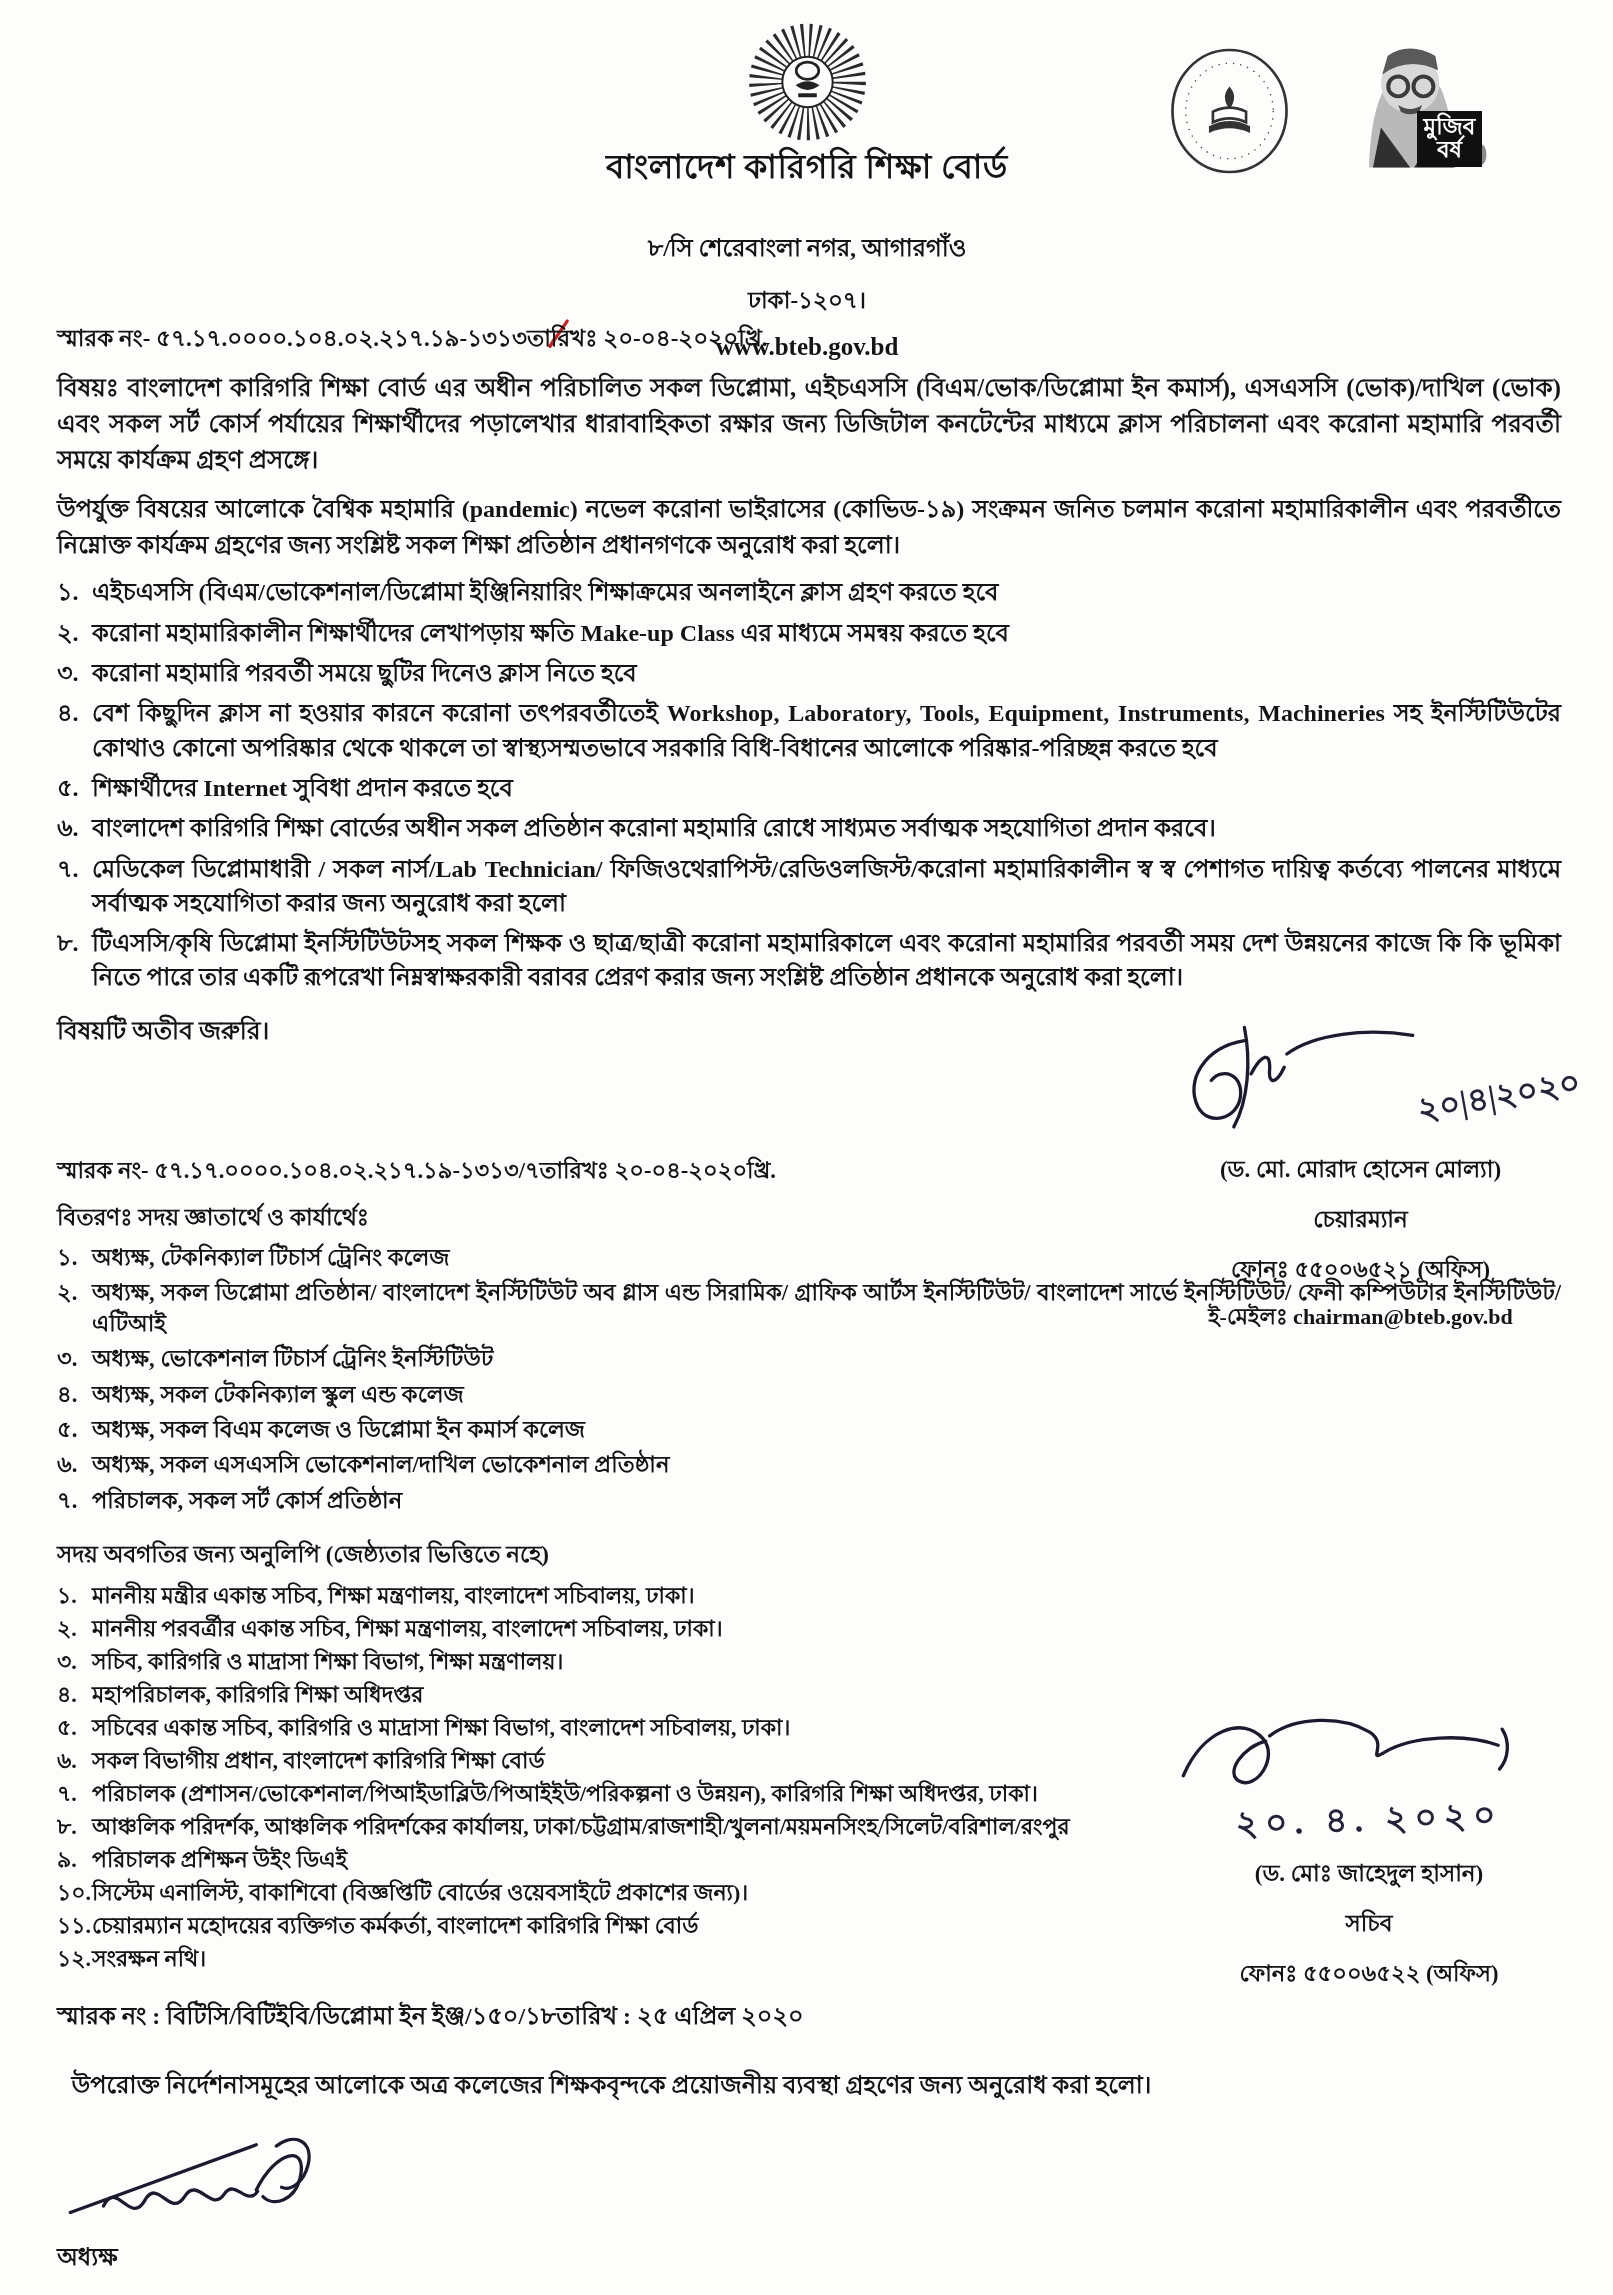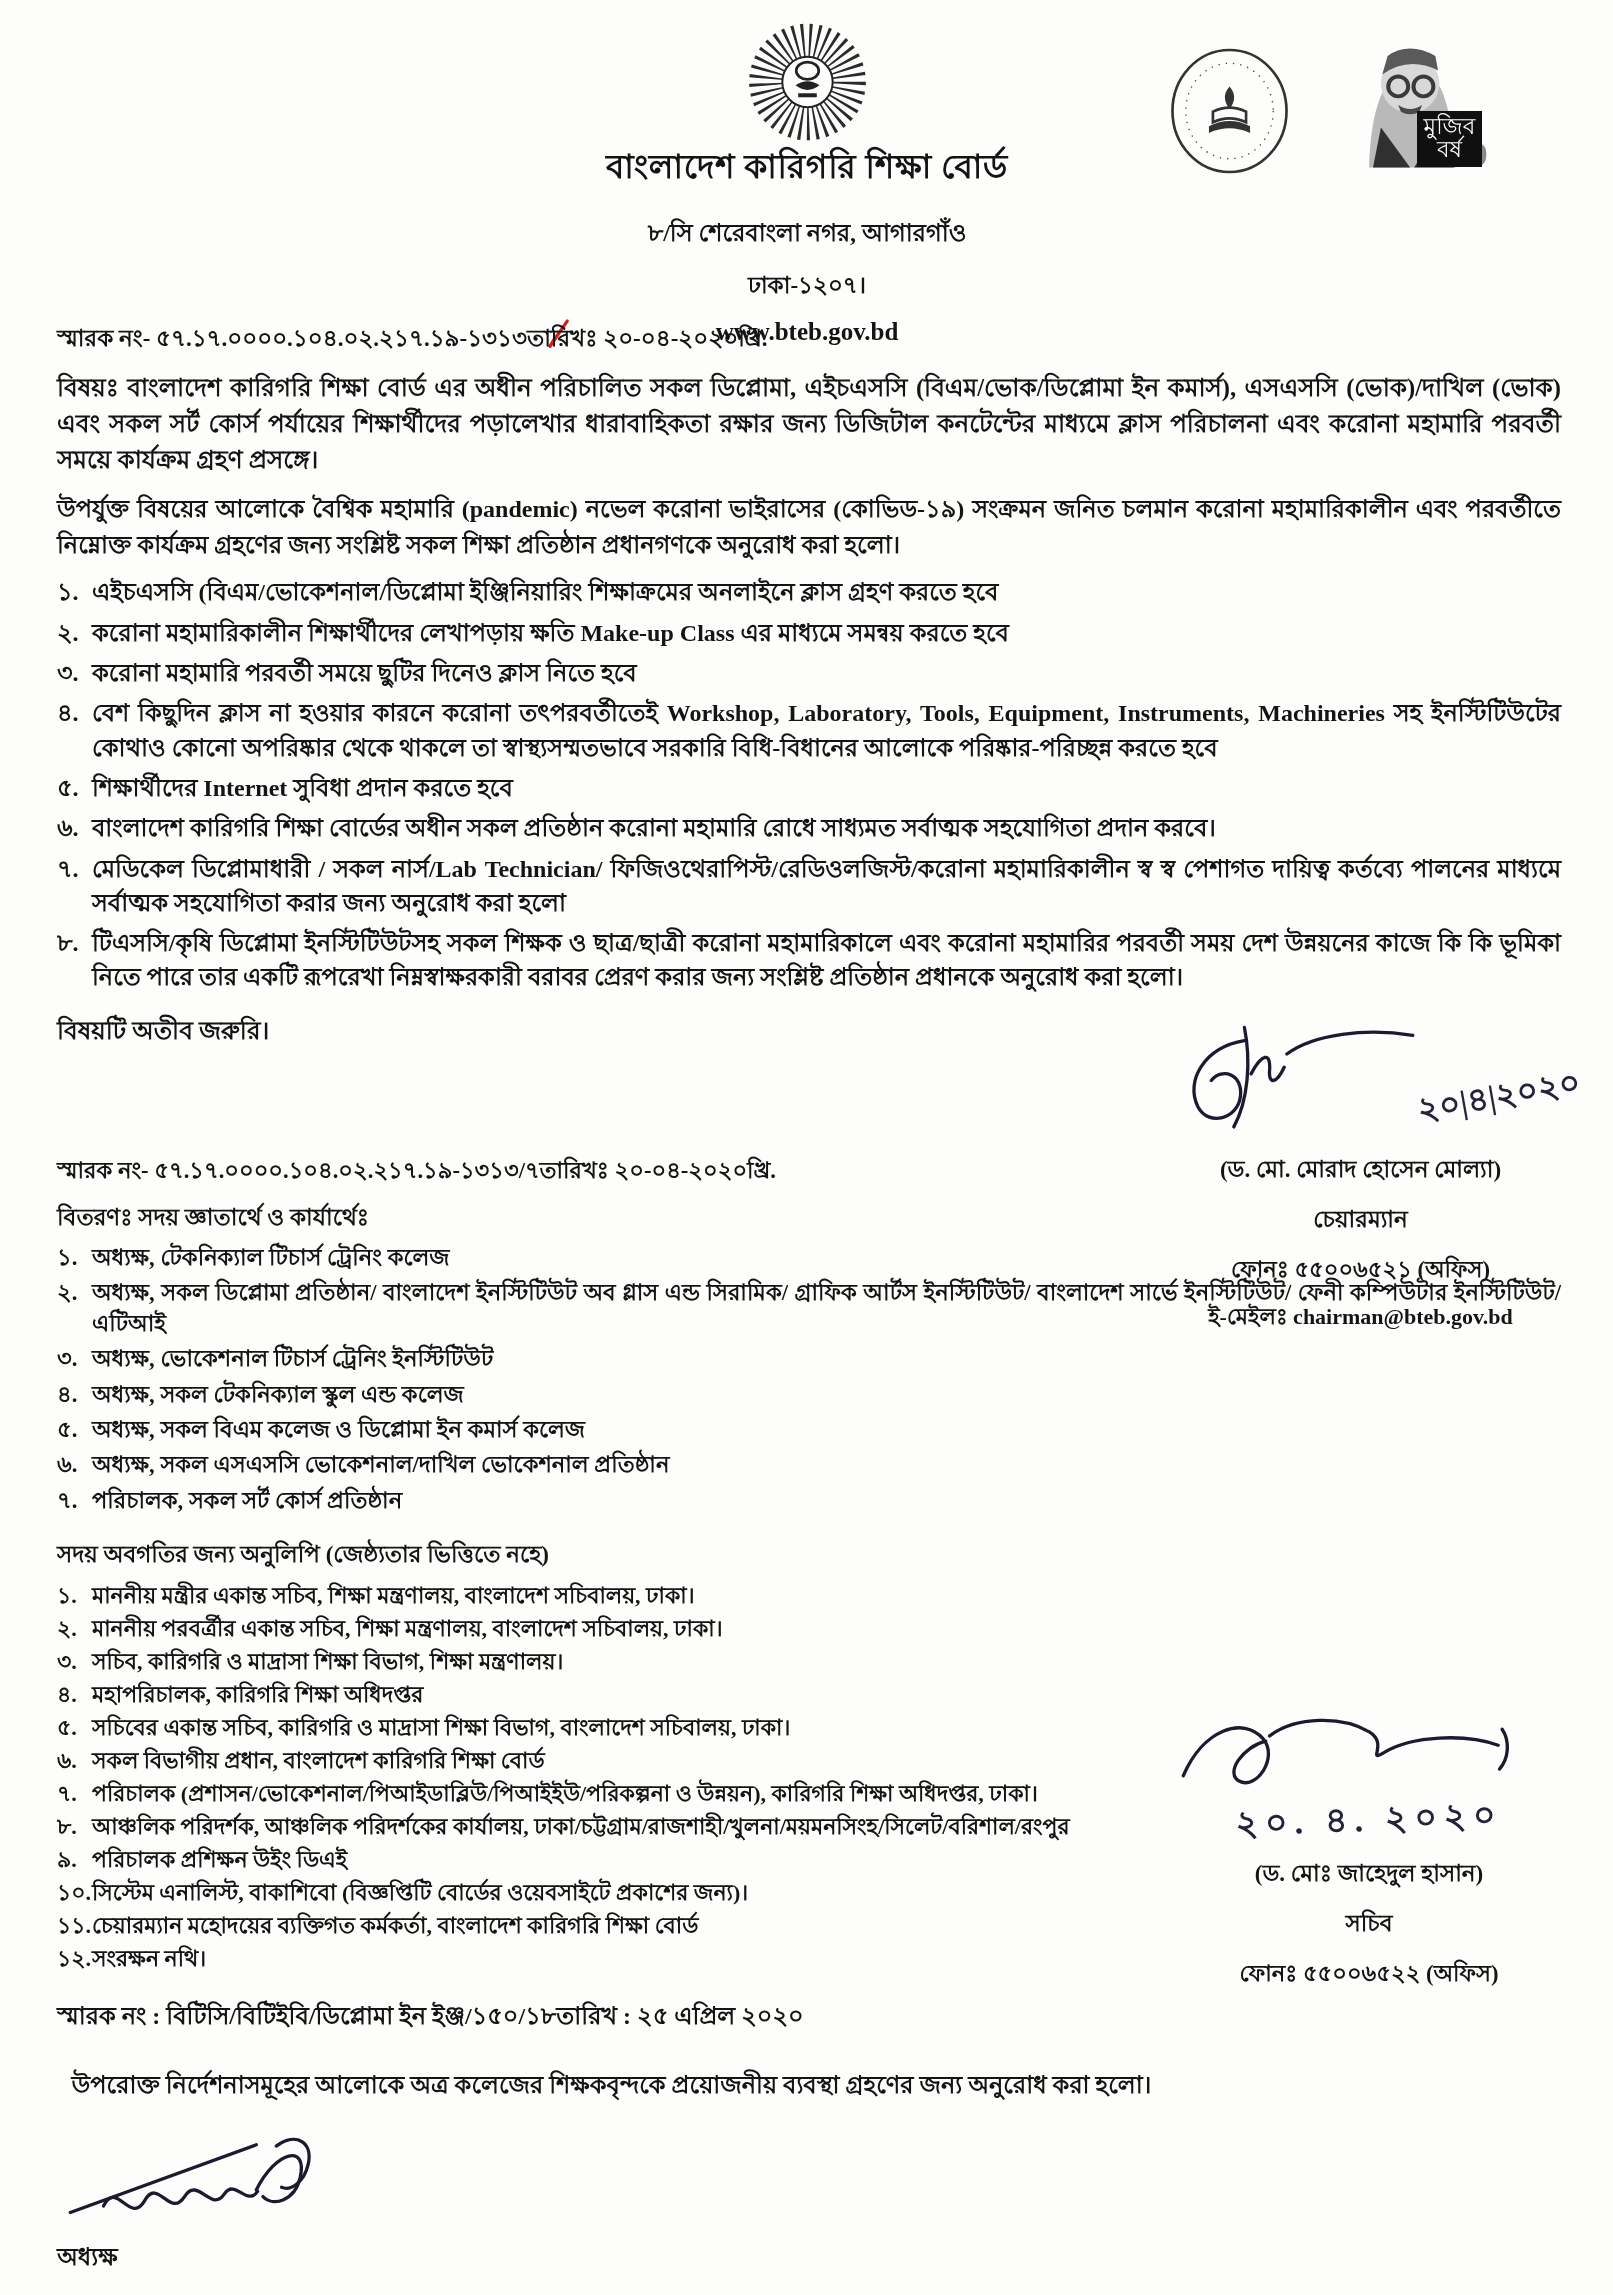--- a/index.html
+++ b/index.html
@@ -13,25 +13,25 @@
     color:#141414;
     font-family:"Liberation Serif","DejaVu Serif",serif;
     font-weight:600;
     overflow:hidden;
   }
   
   .hdr-monogram{position:absolute;left:1110;top:18.6px;left:737px;width:141px;height:126px;text-align:center;}
   .hdr-seal{position:absolute;left:1169px;top:48px;width:121px;height:126px;}
   .hdr-mujib{position:absolute;left:1329px;top:28px;width:157px;height:158px;}
   .mujib-label{position:absolute;right:4px;bottom:18.6px;background:#101010;color:#fff;
-    padding:4px 6.6px 5.3px;line-height:1.05;font-size:22.6px;font-weight:400;text-align:center;}
+    padding:4px 6.6px 5.3px;line-height:1.05;font-size:22.6px;font-weight:700;text-align:center;}
   .mujib-100{position:absolute;right:-2.7px;bottom:13.3px;color:#8a8a8a;font-size:30.5px;font-weight:700;letter-spacing:1.3px;}
   .hdr-text{position:absolute;top:141px;left:0;width:100%;text-align:center;}
   .org-name{font-size:33px;font-weight:800;letter-spacing:0.7px;}
-  .addr1{font-size:24px;margin-top:17px;}
+  .addr1{font-size:24px;margin-top:32px;}
   .addr2{font-size:23px;margin-top:13.3px;}
   .website{font-size:25px;margin-top:12px;font-weight:700;}
   
   .col{position:absolute;left:57px;top:320px;width:1504px;}
   .memo-row{display:flex;justify-content:flex-start;align-items:flex-start;font-size:23px;font-weight:700;}
   .subject{margin-top:10.6px;font-size:24.6px;font-weight:800;line-height:1.47;text-align:justify;}
   .opening{margin-top:13.3px;font-size:24px;line-height:1.5;text-align:justify;}
   .list{margin-top:12px;}
   .li{display:flex;margin-bottom:6px;font-size:24px;line-height:1.43;}
   .li .num{flex:0 0 35px;}

